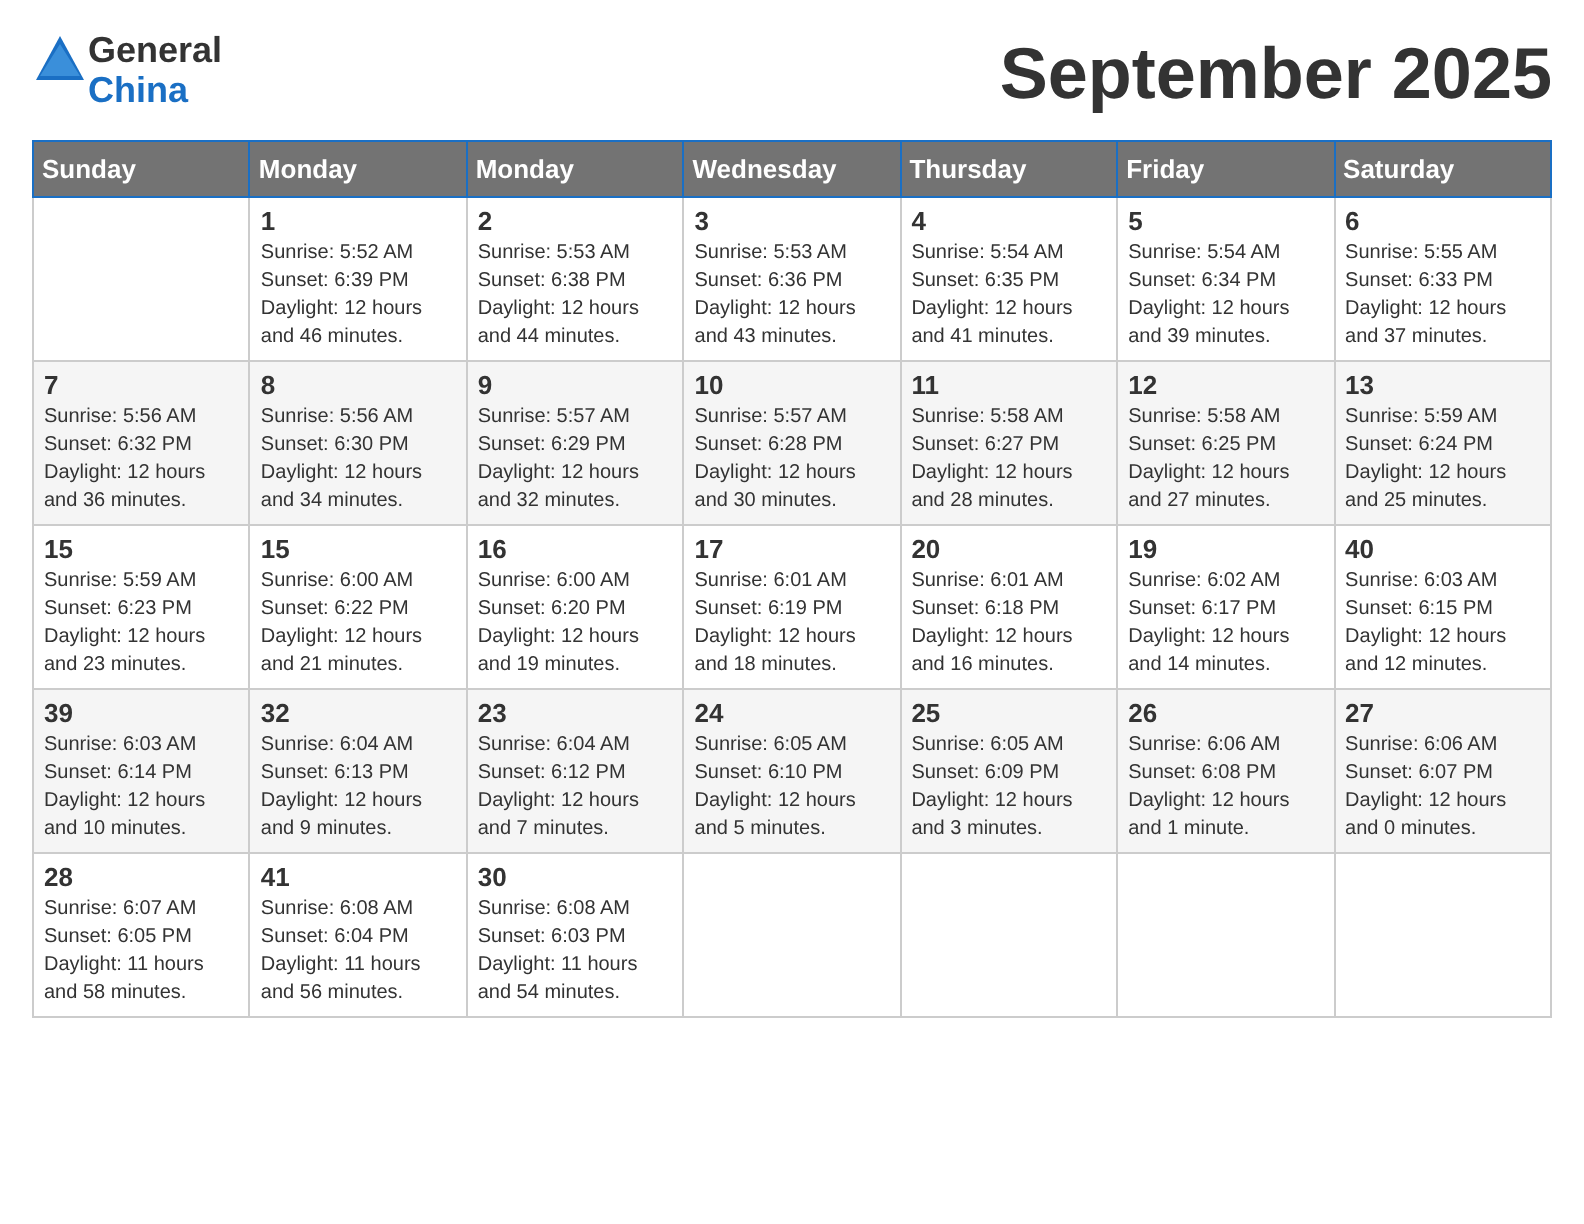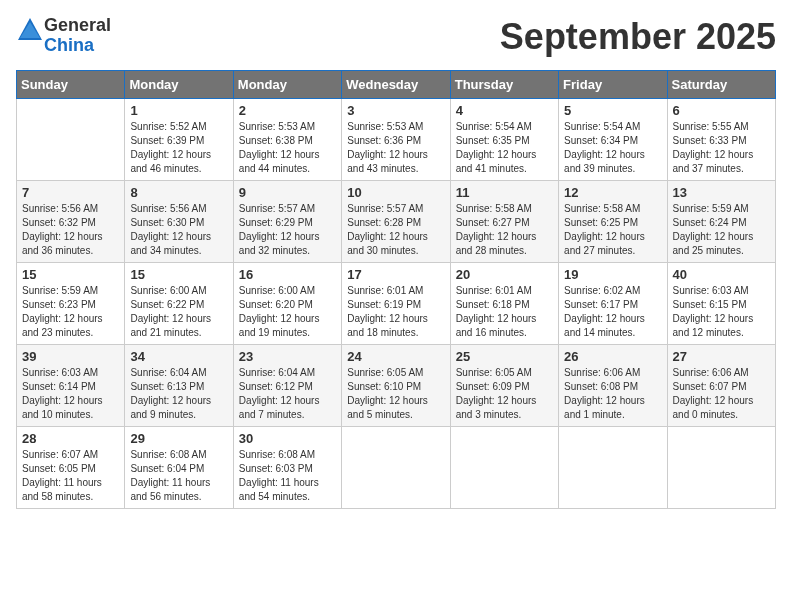--- a/index.html
+++ b/index.html
@@ -273,21 +273,21 @@
       </tr>
       <tr>
         <td>
           <span class="day-number">39</span>
           <div class="day-info" style="white-space: pre-line;">Sunrise: 6:03 AM
 Sunset: 6:14 PM
 Daylight: 12 hours
 and 10 minutes.</div>
         </td>
         <td>
-          <span class="day-number">34</span>
+          <span class="day-number">32</span>
           <div class="day-info" style="white-space: pre-line;">Sunrise: 6:04 AM
 Sunset: 6:13 PM
 Daylight: 12 hours
 and 9 minutes.</div>
         </td>
         <td>
           <span class="day-number">23</span>
           <div class="day-info" style="white-space: pre-line;">Sunrise: 6:04 AM
 Sunset: 6:12 PM
 Daylight: 12 hours
@@ -324,21 +324,21 @@
       </tr>
       <tr>
         <td>
           <span class="day-number">28</span>
           <div class="day-info" style="white-space: pre-line;">Sunrise: 6:07 AM
 Sunset: 6:05 PM
 Daylight: 11 hours
 and 58 minutes.</div>
         </td>
         <td>
-          <span class="day-number">29</span>
+          <span class="day-number">41</span>
           <div class="day-info" style="white-space: pre-line;">Sunrise: 6:08 AM
 Sunset: 6:04 PM
 Daylight: 11 hours
 and 56 minutes.</div>
         </td>
         <td>
           <span class="day-number">30</span>
           <div class="day-info" style="white-space: pre-line;">Sunrise: 6:08 AM
 Sunset: 6:03 PM
 Daylight: 11 hours

